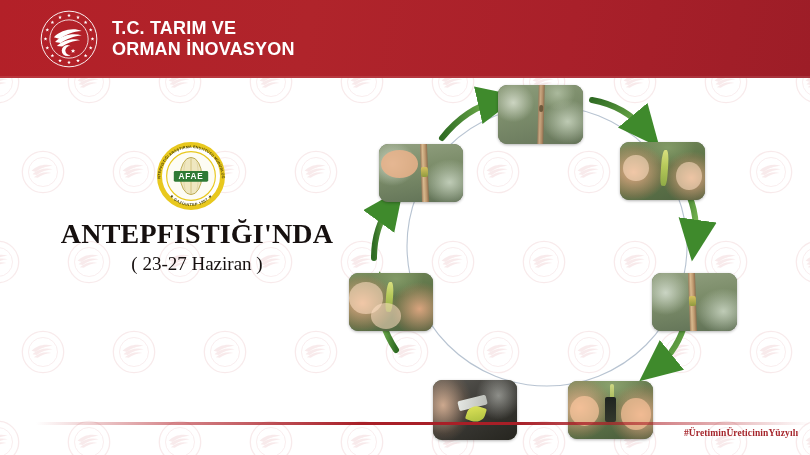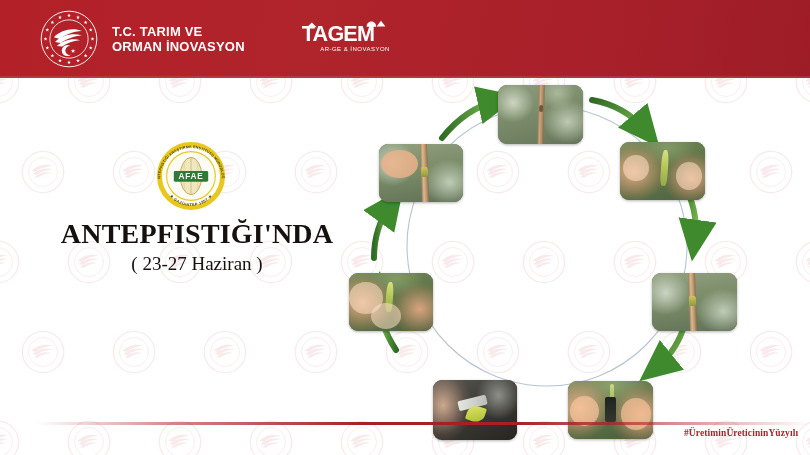--- a/index.html
+++ b/index.html
@@ -32,21 +32,21 @@
     content:"";position:absolute;left:0;right:0;bottom:0;height:2px;
     background:rgba(255,255,255,.10);
   }
   .hdr-inner{position:absolute;left:40px;top:0;height:78px;display:flex;align-items:center;gap:0;}
 
   .ministry-emblem{width:58px;height:58px;flex:0 0 58px;}
   .ministry-emblem svg{display:block;width:58px;height:58px;}
 
   .ministry-text{
     margin-left:14px;color:#fff;font-weight:bold;
-    font-size:13px;line-height:1.18;letter-spacing:.2px;
+    font-size:18px;line-height:1.18;letter-spacing:.2px;
     white-space:pre-line;
   }
 
   .tagem-logo{margin-left:56px;width:92px;position:relative;top:-1px;}
   .tagem-logo svg{display:block;width:92px;height:44px;}
 
   
   .afae-logo{position:absolute;left:148px;top:140px;width:86px;height:72px;}
   .afae-logo svg{display:block;width:86px;height:72px;}
 
@@ -732,36 +732,20 @@
           <g>
             <circle cx="47" cy="70" r="9.5" fill="#ffffff"></circle>
             <circle cx="51.5" cy="70" r="7.8" fill="#b32028"></circle>
             <path d="M57 66.6l1.1 2.6 2.8.2-2.1 1.8.6 2.7-2.4-1.5-2.4 1.5.6-2.7-2.1-1.8 2.8-.2z" fill="#ffffff"></path>
           </g>
         </svg>
       </div>
 
       <div class="ministry-text"><span>T.C. TARIM VE</span><br><span>ORMAN İNOVASYON</span></div>
 
-      <div class="tagem-logo">
-        <svg viewBox="0 0 230 110" aria-hidden="true">
-          <g fill="#ffffff" font-family="Liberation Sans, sans-serif" font-weight="bold">
-            <text x="2" y="62" font-size="54" letter-spacing="-2">TAGEM</text>
-          </g>
-
-          <g fill="#ffffff">
-            <path d="M27 16l12 12H15z"></path>
-            <path d="M176 14c7 0 12 6 12 13h-24c0-7 5-13 12-13z"></path>
-            <path d="M200 12l11 14h-22z"></path>
-          </g>
-          <g fill="#ffffff" font-family="Liberation Sans, sans-serif">
-            <text x="48" y="88" font-size="15" letter-spacing="1.2">AR-GE &amp; İNOVASYON</text>
-          </g>
-        </svg>
-      </div>
 
     </div>
   </div>
 
   <div class="afae-logo">
     <svg viewBox="0 0 120 100" aria-hidden="true">
       <defs>
         <path id="arcTop" d="M17,54 a43,43 0 0 1 86,0" fill="none"></path>
         <path id="arcBot" d="M22,54 a38,38 0 0 0 76,0" fill="none"></path>
       </defs>

